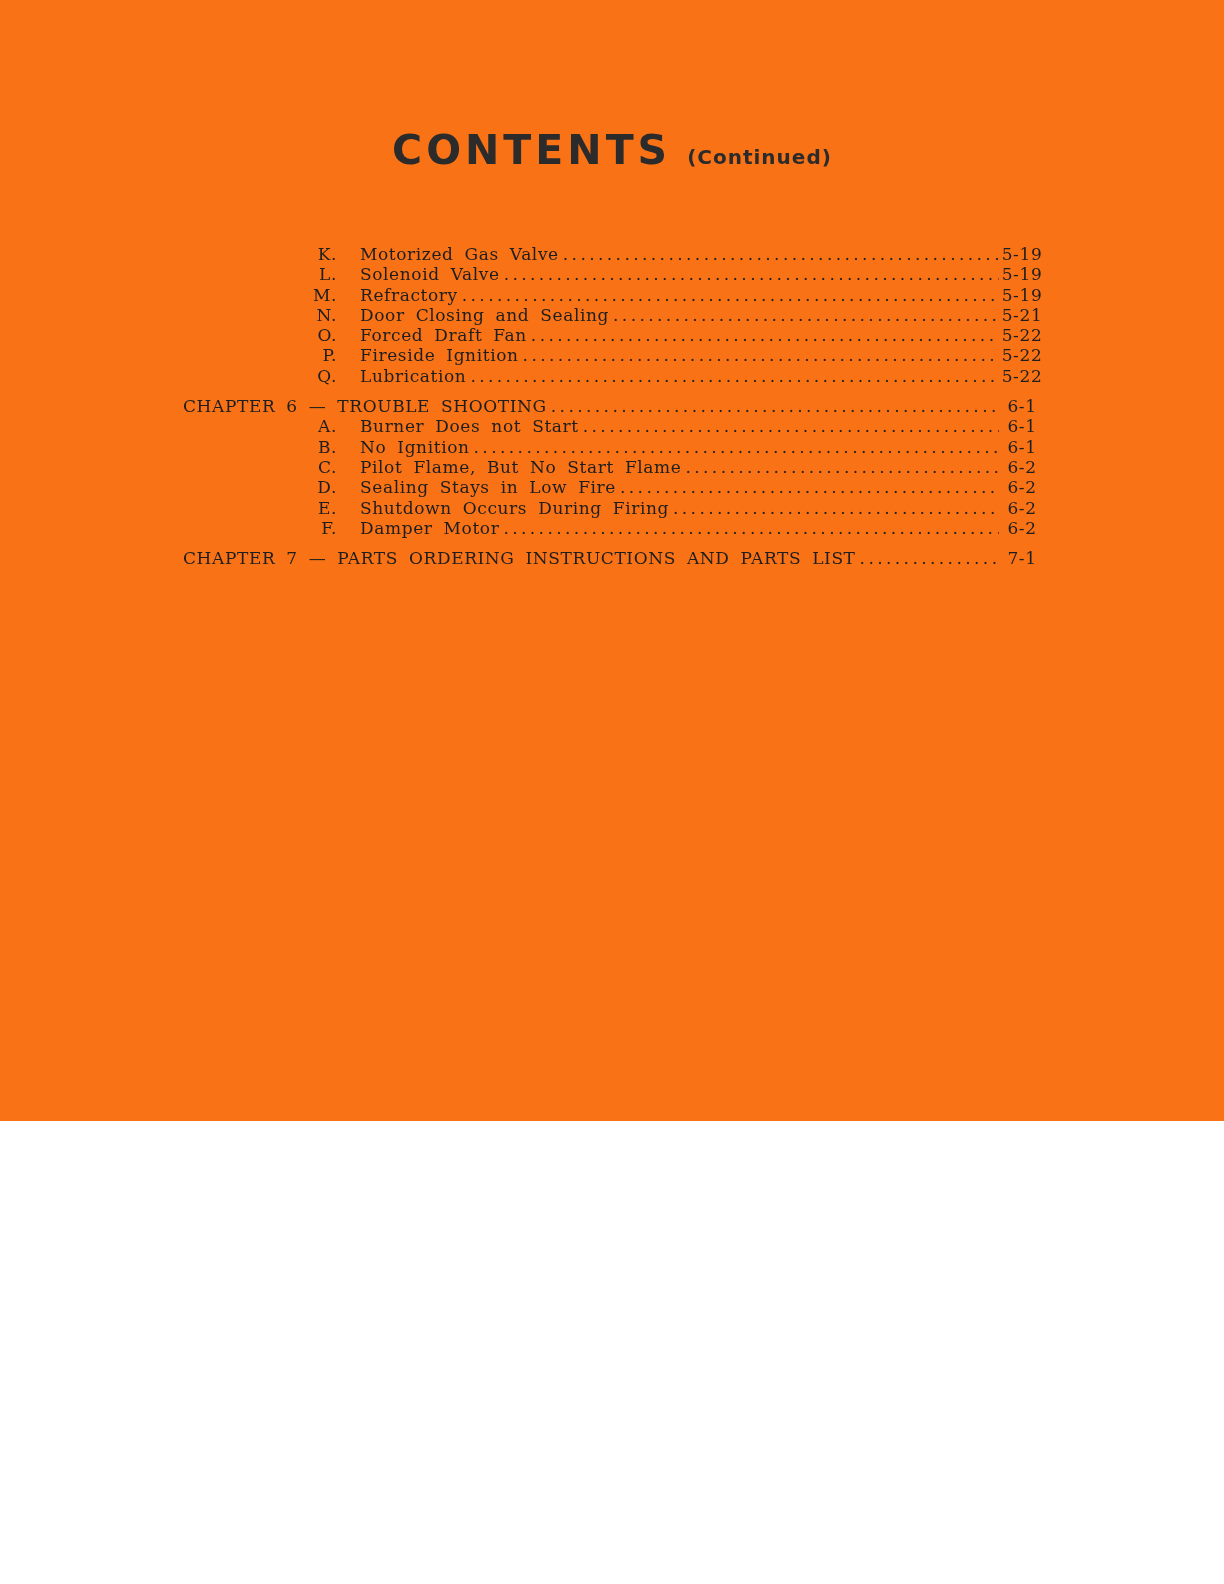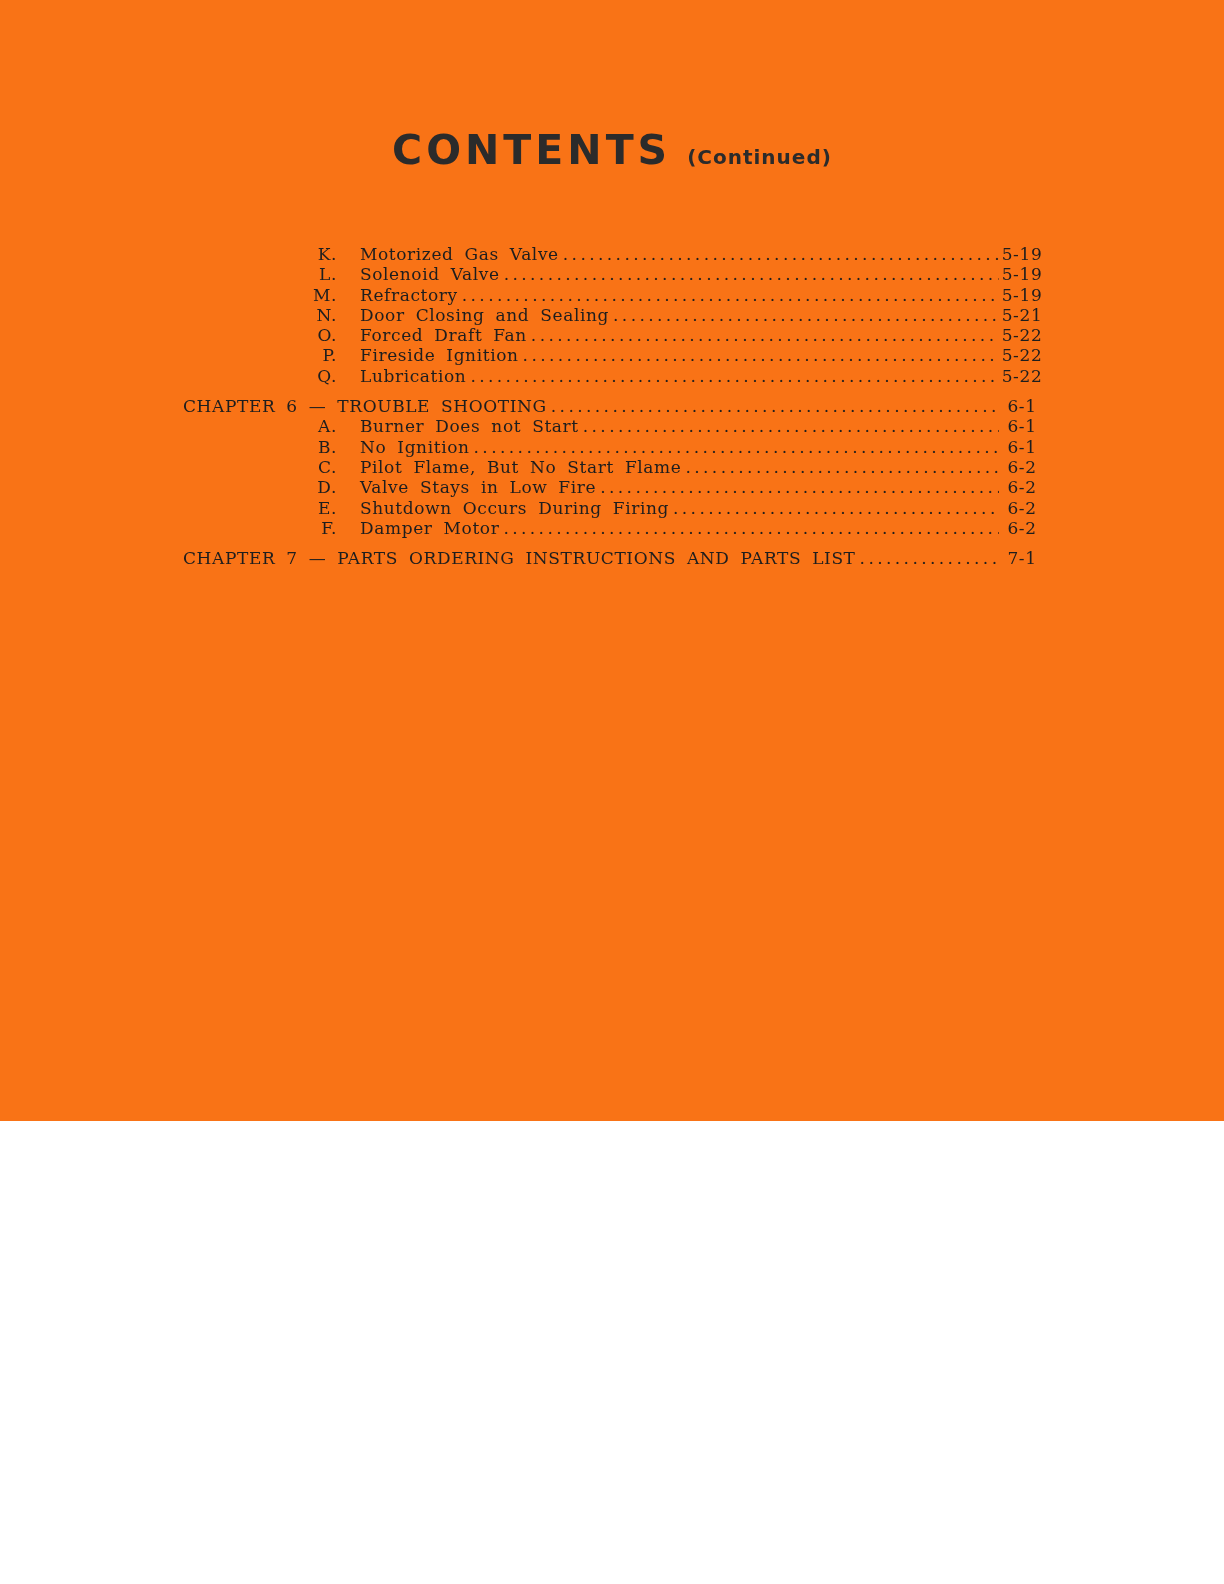--- a/index.html
+++ b/index.html
@@ -186,21 +186,21 @@
 
   <div class="row item">
     <span class="letter">C.</span>
     <span class="label">Pilot Flame, But No Start Flame</span>
     <span class="leader"></span>
     <span class="pagenum">6-2</span>
   </div>
 
   <div class="row item">
     <span class="letter">D.</span>
-    <span class="label">Valve Stays in Low Fire</span>
+    <span class="label">Sealing Stays in Low Fire</span>
     <span class="leader"></span>
     <span class="pagenum">6-2</span>
   </div>
 
   <div class="row item">
     <span class="letter">E.</span>
     <span class="label">Shutdown Occurs During Firing</span>
     <span class="leader"></span>
     <span class="pagenum">6-2</span>
   </div>

